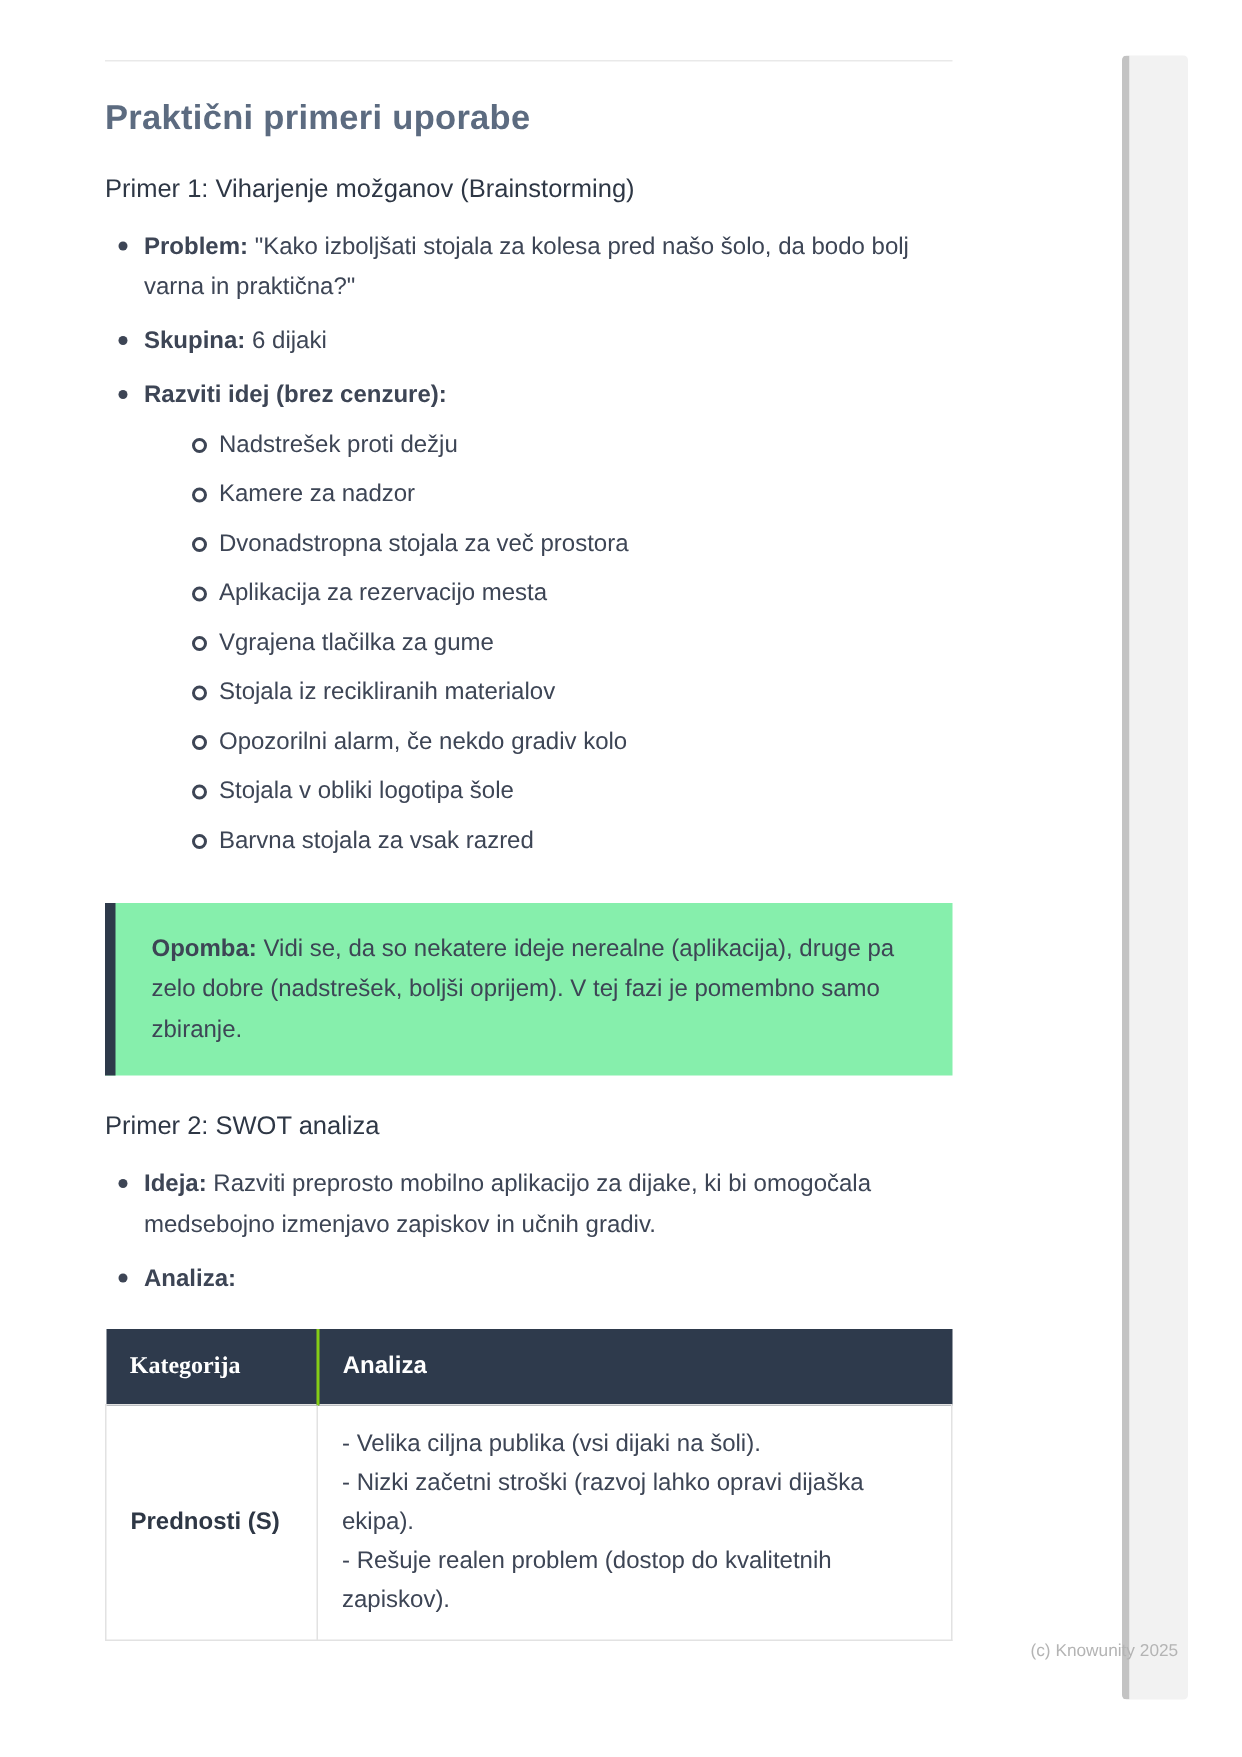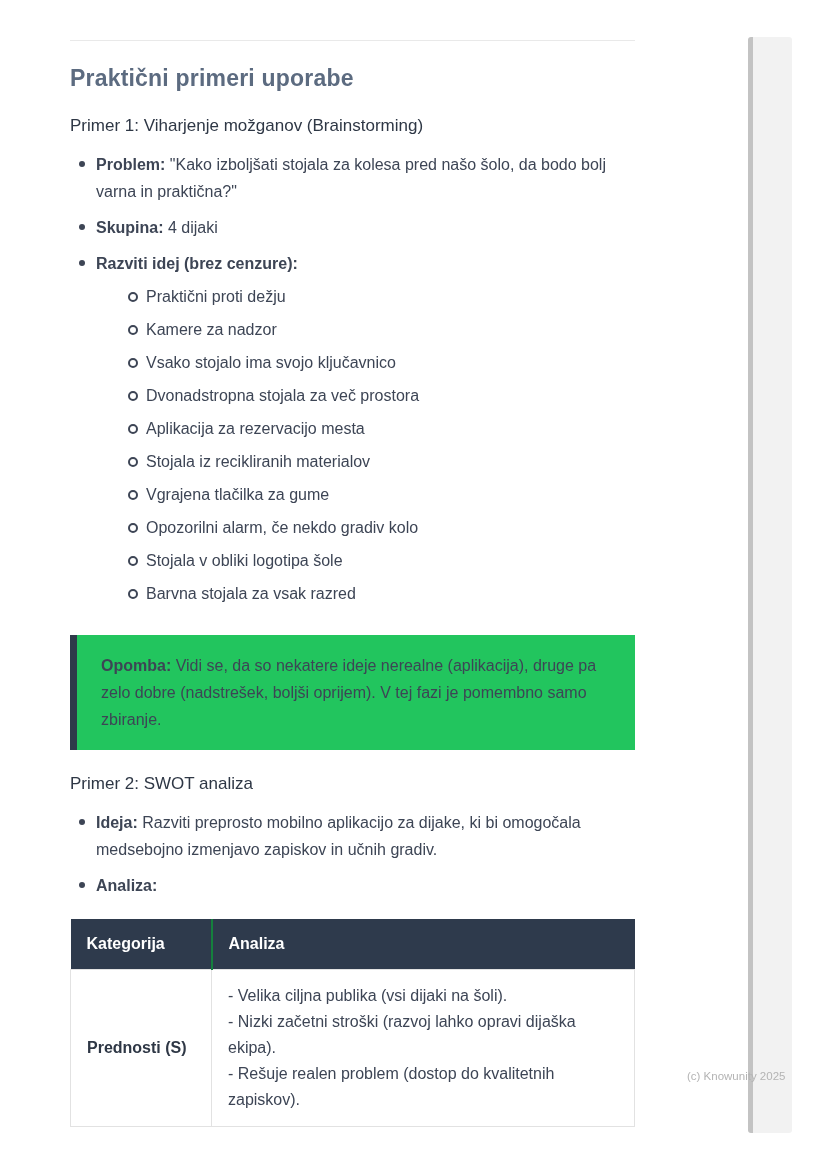--- a/index.html
+++ b/index.html
@@ -63,42 +63,43 @@
     left: 32px; top: 9px;
     width: 6px; height: 6px;
     border: 2px solid #3d4555;
     border-radius: 50%;
     background: transparent;
     box-sizing: content-box;
   }
   .b { font-weight: 700; }
   .note-box {
     margin-top: 28px;
-    background: #22c55e;
+    background: #86efac;
     border-left: 7px solid #2e3a4a;
     padding: 17px 24px 17px 24px;
     line-height: 27px;
   }
   table.swot {
     width: 100%;
     border-collapse: collapse;
     margin-top: 20px;
     font-size: 16px;
   }
   table.swot th {
     background: #2e3a4c;
     color: #ffffff;
     font-weight: 700;
     text-align: left;
     padding: 16px 16px;
     font-size: 16px;
   }
   table.swot th.cat-col {
     width: 108px;
-    border-right: 2px solid #15803d;
+    border-right: 2px solid #84cc16;
+    font-family: Liberation Serif, serif;
   }
   table.swot td {
     border: 1px solid #e2e2e2;
     vertical-align: middle;
     padding: 13px 16px;
     line-height: 26px;
   }
   table.swot td.cat-cell {
     font-weight: 700;
     color: #2e3745;
@@ -107,51 +108,50 @@
     position: absolute;
     left: 748px; top: 37px;
     width: 44px; height: 1096px;
     background: #f2f2f2;
     border-left: 5px solid #c3c3c3;
     border-radius: 3px;
     box-sizing: border-box;
   }
   .watermark {
     position: absolute;
-    left: 687px; top: 1070px;
+    left: 687px; top: 1095px;
     font-size: 11.5px;
     color: #b4b4b4;
     white-space: nowrap;
     z-index: 2;
   }
 </style>
 </head>
 <body>
 
 <div class="content">
 
   <div class="divider"></div>
 
   <h1 class="page-title">Praktični primeri uporabe</h1>
 
   <h3 class="section-heading">Primer 1: Viharjenje možganov (Brainstorming)</h3>
 
   <ul class="l1">
     <li class="l1"><span class="b">Problem:</span><span> "Kako izboljšati stojala za kolesa pred našo šolo, da bodo bolj varna in praktična?"</span></li>
-    <li class="l1"><span class="b">Skupina:</span><span> 4 dijaki</span></li>
+    <li class="l1"><span class="b">Skupina:</span><span> 6 dijaki</span></li>
     <li class="l1">
       <span class="b">Razviti idej (brez cenzure):</span>
       <ul class="l2">
-        <li class="l2">Praktični proti dežju</li>
+        <li class="l2">Nadstrešek proti dežju</li>
         <li class="l2">Kamere za nadzor</li>
-        <li class="l2">Vsako stojalo ima svojo ključavnico</li>
         <li class="l2">Dvonadstropna stojala za več prostora</li>
         <li class="l2">Aplikacija za rezervacijo mesta</li>
+        <li class="l2">Vgrajena tlačilka za gume</li>
         <li class="l2">Stojala iz recikliranih materialov</li>
-        <li class="l2">Vgrajena tlačilka za gume</li>
         <li class="l2">Opozorilni alarm, če nekdo gradiv kolo</li>
         <li class="l2">Stojala v obliki logotipa šole</li>
         <li class="l2">Barvna stojala za vsak razred</li>
       </ul>
     </li>
   </ul>
 
   <div class="note-box">
     <span class="b">Opomba:</span><span> Vidi se, da so nekatere ideje nerealne (aplikacija), druge pa zelo dobre (nadstrešek, boljši oprijem). V tej fazi je pomembno samo zbiranje.</span>
   </div>

